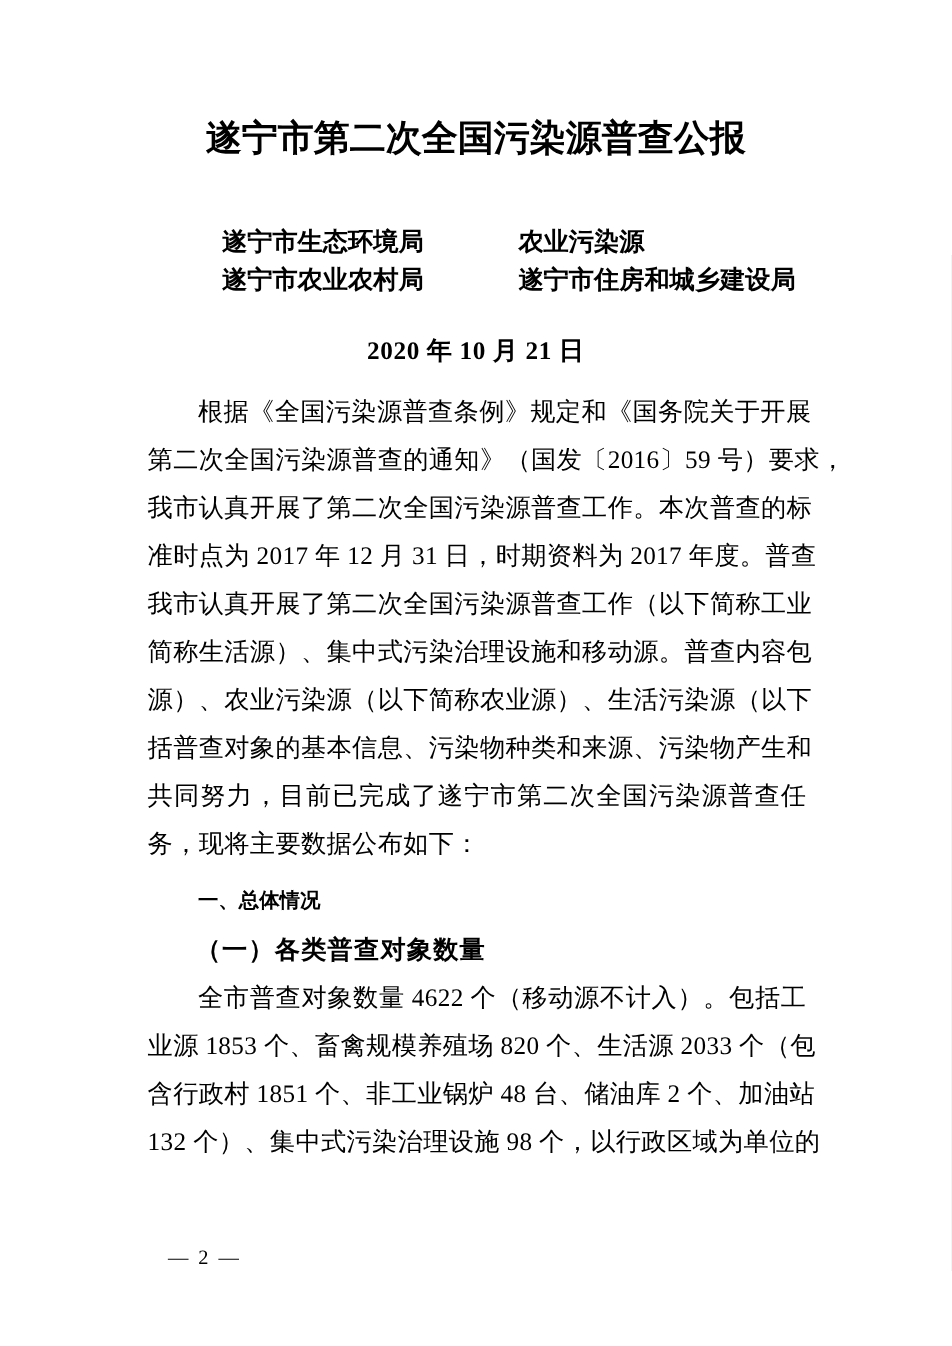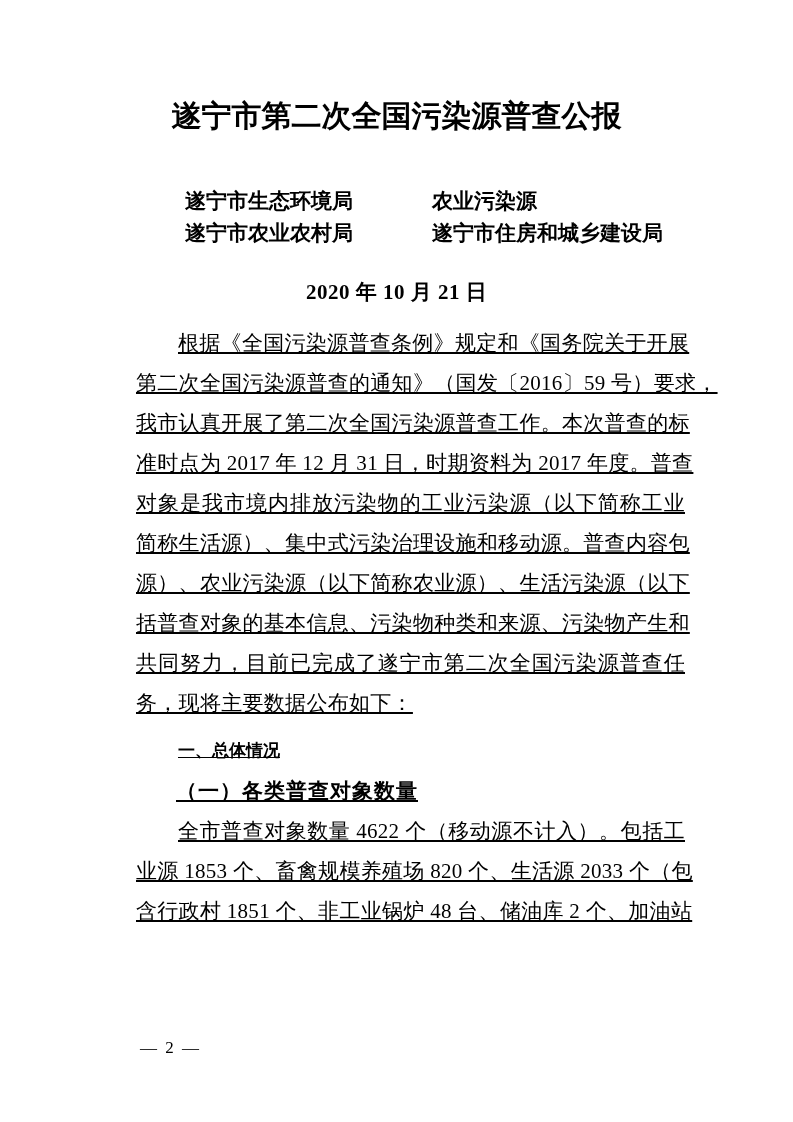--- a/index.html
+++ b/index.html
@@ -45,24 +45,23 @@
     left: 0;
     width: 100%;
     text-align: center;
     font-size: 21px;
     font-weight: bold;
     letter-spacing: 0.5px;
   }
   .body-text {
     position: absolute;
     top: 323px;
-    left: 136px;
+    left: 123px;
     width: 549px;
     font-size: 21px;
-    text-decoration: underline;
   }
   .line {
     height: 40px;
     line-height: 40px;
     text-align: justify;
     text-align-last: justify;
     text-justify: inter-ideograph;
     white-space: nowrap;
     letter-spacing: 0.3px;
   }
@@ -111,30 +110,31 @@
     <div>遂宁市住房和城乡建设局</div>
   </div>
 
   <div class="doc-date">2020 年 10 月 21 日</div>
 
   <div class="body-text">
     <div class="line indent">根据《全国污染源普查条例》规定和《国务院关于开展</div>
     <div class="line">第二次全国污染源普查的通知》（国发〔2016〕59 号）要求，</div>
     <div class="line">我市认真开展了第二次全国污染源普查工作。本次普查的标</div>
     <div class="line">准时点为 2017 年 12 月 31 日，时期资料为 2017 年度。普查</div>
-    <div class="line">对象是我市境内排放污染物的工业污染源（以下简称工业</div>
+    <div class="line">我市认真开展了第二次全国污染源普查工作（以下简称工业</div>
     <div class="line">简称生活源）、集中式污染治理设施和移动源。普查内容包</div>
     <div class="line">源）、农业污染源（以下简称农业源）、生活污染源（以下</div>
     <div class="line">括普查对象的基本信息、污染物种类和来源、污染物产生和</div>
     <div class="line">共同努力，目前已完成了遂宁市第二次全国污染源普查任</div>
     <div class="line no-stretch">务，现将主要数据公布如下：</div>
 
     <div class="heading-1">一、总体情况</div>
     <div class="heading-2">（一）各类普查对象数量</div>
 
     <div class="line indent">全市普查对象数量 4622 个（移动源不计入）。包括工</div>
     <div class="line">业源 1853 个、畜禽规模养殖场 820 个、生活源 2033 个（包</div>
     <div class="line">含行政村 1851 个、非工业锅炉 48 台、储油库 2 个、加油站</div>
+    <div class="line">132 个）、集中式污染治理设施 98 个，以行政区域为单位的</div>
   </div>
 
   <div class="page-footer">— 2 —</div>
 
 </div>
 
 </body></html>

